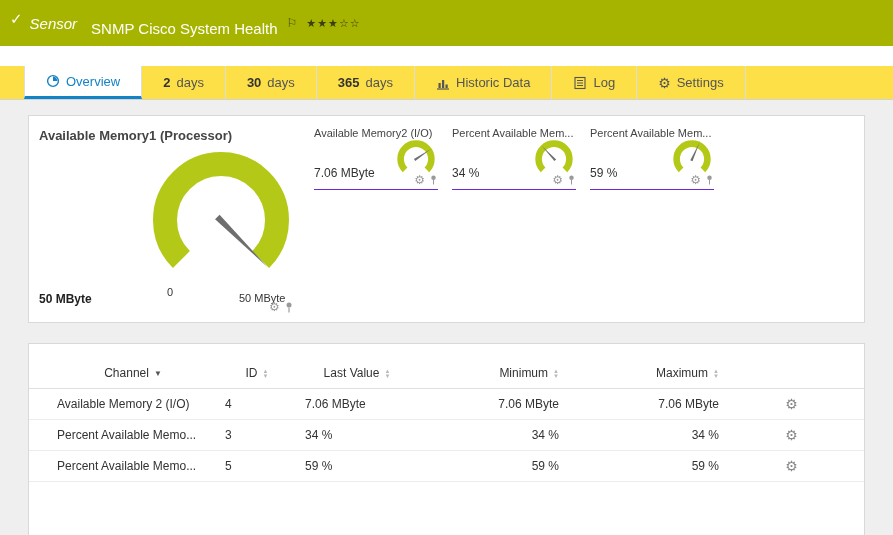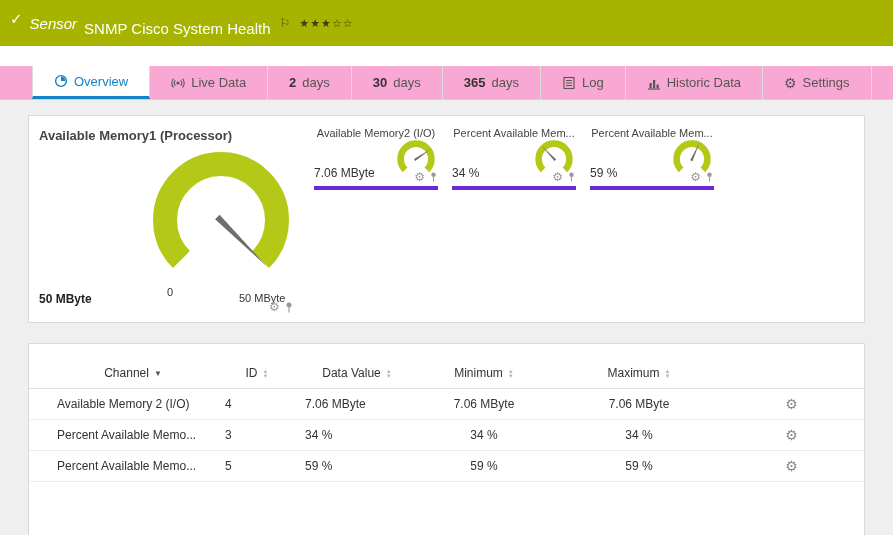--- a/index.html
+++ b/index.html
@@ -4,30 +4,30 @@
 <style>
   * { margin:0; padding:0; box-sizing:border-box; }
   html,body { width:893px; height:535px; overflow:hidden; background:#efefef;
               font-family:"Liberation Sans","DejaVu Sans",sans-serif; }
 
   
   .topbar { height:46px; background:var(--header-bg,#a6b400); color:#fff;
             display:flex; align-items:flex-start; padding:9px 12px 0 10px; }
   .check { font-size:15px; font-weight:bold; margin:1px 7px 0 0; color:#fff; }
   .titleline { display:flex; align-items:center; }
-  .sensor-kind { font-style:italic; font-size:15px; margin-right:7px; }
+  .sensor-kind { font-style:italic; font-size:15px; margin-right:14px; }
   .sensor-title { font-size:15px;margin-top:11px; }
   .flag { font-size:12px; color:#45470e; margin-left:9px; cursor:pointer; }
   .stars { font-size:11px; color:#3d3f16; letter-spacing:1px; margin-left:9px; cursor:pointer; }
   .status { font-size:11px; font-weight:bold; margin:4px 0 0 21px; }
 
   
   .gap { height:20px; background:#fff; }
-  .tabbar { height:34px; background:#f9a8d4; border-bottom:1px solid #d2d2d2;
-            display:flex; padding-left:32px; }
+  .tabbar { height:34px; background:#fde047; border-bottom:1px solid #d2d2d2;
+            display:flex; padding-left:24px; }
   .tab { display:flex; align-items:center; gap:6px; padding:0 21px; font-size:13px;
          color:#555; border-right:1px solid #ddd; cursor:pointer; white-space:nowrap; }
   .tab:first-child { border-left:1px solid #ddd; }
   .tab.active { background:#fff; color:var(--tab-active,#1283c6);
                 border-bottom:3px solid var(--tab-active,#1283c6); }
   .tab .num { font-weight:bold; color:#333; }
   .tab .ticon { width:14px; height:14px; flex:0 0 auto; }
   .tab .gear-glyph { font-size:14px; line-height:14px; }
 
   
@@ -45,33 +45,33 @@
   .mg-scale-min { position:absolute; left:138px; top:170px; font-size:11px; color:#333; }
   .mg-scale-max { position:absolute; left:210px; top:176px; font-size:11px; color:#333; }
   .mg-icons { position:absolute; left:240px; top:181px; }
 
   .mini-icons { display:inline-flex; align-items:center; gap:4px; color:#9a9a9a; }
   .mini-icons .gear-glyph { font-size:12px; line-height:12px; cursor:pointer; color:#9a9a9a; }
   .mini-icons svg { display:block; cursor:pointer; }
 
   
   .small-gauges { position:absolute; left:285px; top:8px; display:flex; gap:14px; }
-  .sg { width:124px; height:66px; position:relative; border-bottom:4px solid #6d28d9;text-align:center; }
+  .sg { width:124px; height:66px; position:relative; border-bottom:1px solid #6d28d9; }
   .sg-title { font-size:11px; color:#444; white-space:nowrap; overflow:hidden; padding-top:3px; }
   .sg-svg { position:absolute; right:0; top:13px; width:44px; height:44px; }
   .sg-value { position:absolute; left:0; top:42px; font-size:12px; color:#333; }
   .sg .mini-icons { position:absolute; right:0; bottom:3px; }
 
   
   table { width:100%; border-collapse:collapse; font-size:12px; color:#333; table-layout:fixed; }
   thead th { text-align:center; font-weight:normal; padding:22px 0 8px; border-bottom:1px solid #e0e0e0; cursor:pointer; }
   tbody td { padding:7px 0; border-bottom:1px solid #ececec; }
   .col-channel { padding-left:28px !important; }
   .col-id, .col-last { padding-left:16px !important;margin-top:42px; }
-  .col-num { text-align:center; }
+  .col-num { text-align:right; }
   .col-actions { text-align:center !important; }
   .sortstack { display:inline-flex; flex-direction:column; margin-left:5px; vertical-align:middle;
                font-size:6px; line-height:5px; color:#b8b8b8; }
   .chsort { font-size:8px; color:#555; margin-left:5px; vertical-align:middle; }
   .row-gear { font-size:14px; color:#888; cursor:pointer; }
 </style>
 </head>
 <body>
 
 <header class="topbar">
@@ -90,54 +90,46 @@
 
 <nav class="tabbar">
   <div class="tab active">
     <svg class="ticon" viewBox="0 0 14 14">
       <circle cx="7" cy="7" r="5.4" fill="none" stroke="currentColor" stroke-width="1.4"></circle>
       <path d="M7 7 V2.6 A4.4 4.4 0 0 1 11.4 7 Z" fill="currentColor"></path>
     </svg>
     <span>Overview</span>
   </div>
   <div class="tab">
-    <svg class="ticon" viewBox="0 0 14 14">
-      <circle cx="7" cy="7" r="1.6" fill="currentColor"></circle>
-      <path d="M4.4 4.4 a3.7 3.7 0 0 0 0 5.2 M9.6 4.4 a3.7 3.7 0 0 1 0 5.2" fill="none" stroke="currentColor" stroke-width="1.1"></path>
-      <path d="M2.6 2.6 a6.2 6.2 0 0 0 0 8.8 M11.4 2.6 a6.2 6.2 0 0 1 0 8.8" fill="none" stroke="currentColor" stroke-width="1.1"></path>
-    </svg>
-    <span>Live Data</span>
-  </div>
-  <div class="tab">
     <span class="num">2</span>
     <span>days</span>
   </div>
   <div class="tab">
     <span class="num">30</span>
     <span>days</span>
   </div>
   <div class="tab">
     <span class="num">365</span>
     <span>days</span>
-  </div>
-  <div class="tab">
-    <svg class="ticon" viewBox="0 0 14 14">
-      <rect x="2" y="1.5" width="10" height="11" fill="none" stroke="currentColor" stroke-width="1.1"></rect>
-      <path d="M4 4.5h6 M4 7h6 M4 9.5h6" stroke="currentColor" stroke-width="1.1"></path>
-    </svg>
-    <span>Log</span>
   </div>
   <div class="tab">
     <svg class="ticon" viewBox="0 0 14 14">
       <path d="M1 13 h12" stroke="currentColor" stroke-width="1.2"></path>
       <rect x="2.5" y="7" width="2.2" height="5" fill="currentColor"></rect>
       <rect x="6" y="4" width="2.2" height="8" fill="currentColor"></rect>
       <rect x="9.5" y="8.5" width="2.2" height="3.5" fill="currentColor"></rect>
     </svg>
     <span>Historic Data</span>
+  </div>
+  <div class="tab">
+    <svg class="ticon" viewBox="0 0 14 14">
+      <rect x="2" y="1.5" width="10" height="11" fill="none" stroke="currentColor" stroke-width="1.1"></rect>
+      <path d="M4 4.5h6 M4 7h6 M4 9.5h6" stroke="currentColor" stroke-width="1.1"></path>
+    </svg>
+    <span>Log</span>
   </div>
   <div class="tab">
     <span class="gear-glyph">⚙</span>
     <span>Settings</span>
   </div>
 </nav>
 
 <main class="content">
 
   <section class="panel gauges">
@@ -231,21 +223,21 @@
           <th class="col-channel">
             <span>Channel</span><span class="chsort">▼</span>
           </th>
           <th class="col-id">
             <span>ID</span><span class="sortstack">
                 <span>▲</span>
                 <span>▼</span>
               </span>
           </th>
           <th class="col-last">
-            <span>Data Value</span><span class="sortstack">
+            <span>Last Value</span><span class="sortstack">
                 <span>▲</span>
                 <span>▼</span>
               </span>
           </th>
           <th class="col-num">
             <span>Minimum</span><span class="sortstack">
                 <span>▲</span>
                 <span>▼</span>
               </span>
           </th>

